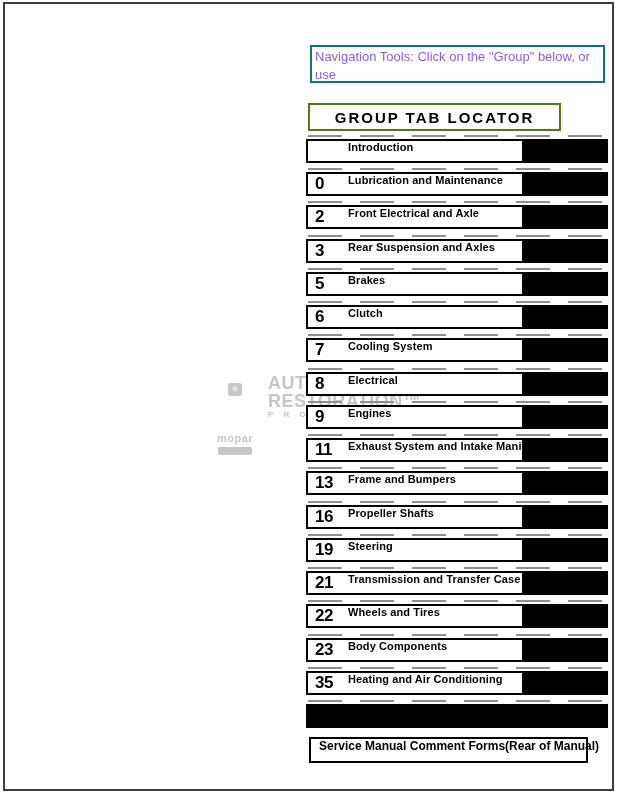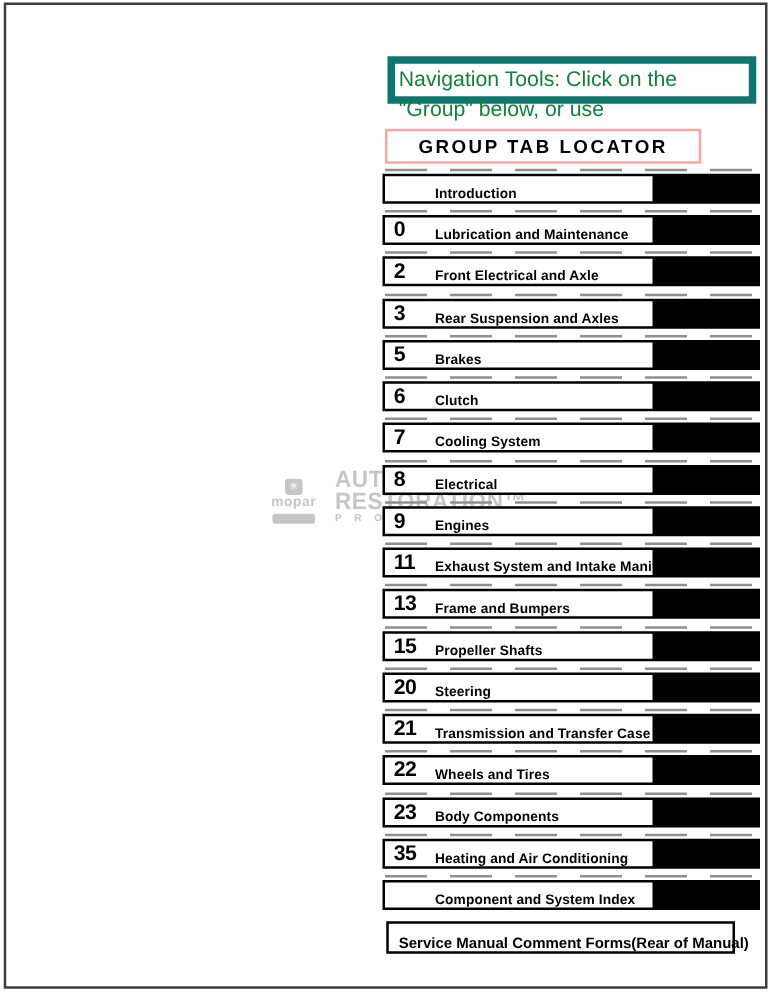--- a/index.html
+++ b/index.html
@@ -4,58 +4,58 @@
 <style>
   html,body{margin:0;padding:0;background:#ffffff;}
   body{width:618px;height:797px;position:relative;overflow:hidden;
        font-family:"Liberation Sans", sans-serif;}
   .page{position:absolute;inset:0;background:#ffffff;}
   .frame{position:absolute;left:3px;top:2px;width:611px;height:789px;
          border:2px solid #3d3d3d;box-sizing:border-box;}
 
   
   .red-note{position:absolute;left:310px;top:45px;width:295px;height:38px;
-            border:6px solid #0f766e;box-sizing:border-box;color:#15803d;
-            font-size:17px;line-height:1.42;padding:1px 3px;}
+            border:2px solid #0f766e;box-sizing:border-box;color:#8b5cf6;
+            font-size:13px;line-height:1.42;padding:1px 3px;}
 
   
   .header-box{position:absolute;left:308px;top:103px;width:253px;height:28px;
-              border:2px solid #fca5a5;box-sizing:border-box;display:flex;
+              border:2px solid #4d7c0f;box-sizing:border-box;display:flex;
               align-items:center;justify-content:center;font-size:15px;
               font-weight:bold;letter-spacing:2px;background:#fff;z-index:3;}
 
   
   .watermark{position:absolute;left:216px;top:374px;z-index:1;color:#c6c6c6;}
   .wm-logo{position:absolute;left:0;top:9px;width:38px;text-align:center;}
   .wm-star-box{width:14px;height:13px;margin:0 auto;background:#c6c6c6;
                border-radius:3px;color:#fff;font-size:9px;line-height:13px;}
-  .wm-mopar{font-size:11px;font-weight:bold;letter-spacing:0.5px;line-height:13px;}
+  .wm-mopar{font-size:11px;font-weight:bold;letter-spacing:0.5px;line-height:13px;margin-top:36px;}
   .wm-bar{width:34px;height:8px;background:#c6c6c6;border-radius:2px;margin:2px auto 0;}
   .wm-text{position:absolute;left:52px;top:0;white-space:nowrap;}
   .wm-l1,.wm-l2{font-size:18px;font-weight:bold;letter-spacing:0.5px;line-height:18px;
                 transform:scaleY(1.05);}
   .wm-l3{font-size:8px;font-weight:bold;letter-spacing:4px;line-height:10px;}
 
   
   .rows{position:absolute;left:306px;top:139px;width:302px;height:589px;
         display:flex;flex-direction:column;justify-content:space-between;z-index:2;}
   .row{display:flex;height:24px;position:relative;}
   .row::before{content:"";position:absolute;left:2px;right:2px;top:-4px;height:2px;
                background:repeating-linear-gradient(90deg,#8f8f8f 0 34px,transparent 34px 52px);}
   .row-white{width:218px;background:#fff;border:2px solid #000;box-sizing:border-box;
-             display:flex;align-items:flex-end;}
+             display:flex;align-items:flex-start;}
   .row-num{width:40px;padding-left:7px;box-sizing:border-box;font-size:17px;
            font-weight:bold;letter-spacing:-0.5px;flex-shrink:0;}
   .row-label{font-size:11px;font-weight:bold;letter-spacing:0.1px;white-space:nowrap;}
   .row-tab{flex:1;background:#000;}
 
   
   .footer-box{position:absolute;left:309px;top:737px;width:279px;height:26px;
               border:2px solid #000;box-sizing:border-box;display:flex;
-              align-items:flex-end;justify-content:space-between;padding:0 8px;
+              align-items:flex-start;justify-content:space-between;padding:0 8px;
               font-size:12px;font-weight:bold;background:#fff;z-index:2;white-space:nowrap;}
 </style>
 </head>
 <body>
 
 <div class="page">
   <div class="frame"></div>
 
   <div class="red-note">
     <div>Navigation Tools: Click on the "Group" below, or use</div>
@@ -161,29 +161,29 @@
       <div class="row-white">
         <span class="row-num">13</span>
         <span class="row-label">Frame and Bumpers</span>
       </div>
       <div class="row-tab"></div>
     </div>
 
 
     <div class="row">
       <div class="row-white">
-        <span class="row-num">15</span>
+        <span class="row-num">16</span>
         <span class="row-label">Propeller Shafts</span>
       </div>
       <div class="row-tab"></div>
     </div>
 
     <div class="row">
       <div class="row-white">
-        <span class="row-num">20</span>
+        <span class="row-num">19</span>
         <span class="row-label">Steering</span>
       </div>
       <div class="row-tab"></div>
     </div>
 
     <div class="row">
       <div class="row-white">
         <span class="row-num">21</span>
         <span class="row-label">Transmission and Transfer Case</span>
       </div>
@@ -209,24 +209,20 @@
     <div class="row">
       <div class="row-white">
         <span class="row-num">35</span>
         <span class="row-label">Heating and Air Conditioning</span>
       </div>
       <div class="row-tab"></div>
     </div>
 
 
     <div class="row">
-      <div class="row-white">
-        <span class="row-num"></span>
-        <span class="row-label">Component and System Index</span>
-      </div>
       <div class="row-tab"></div>
     </div>
   </div>
 
   <div class="footer-box">
     <span>Service Manual Comment Forms</span>
     <span>(Rear of Manual)</span>
   </div>
 </div>
 

